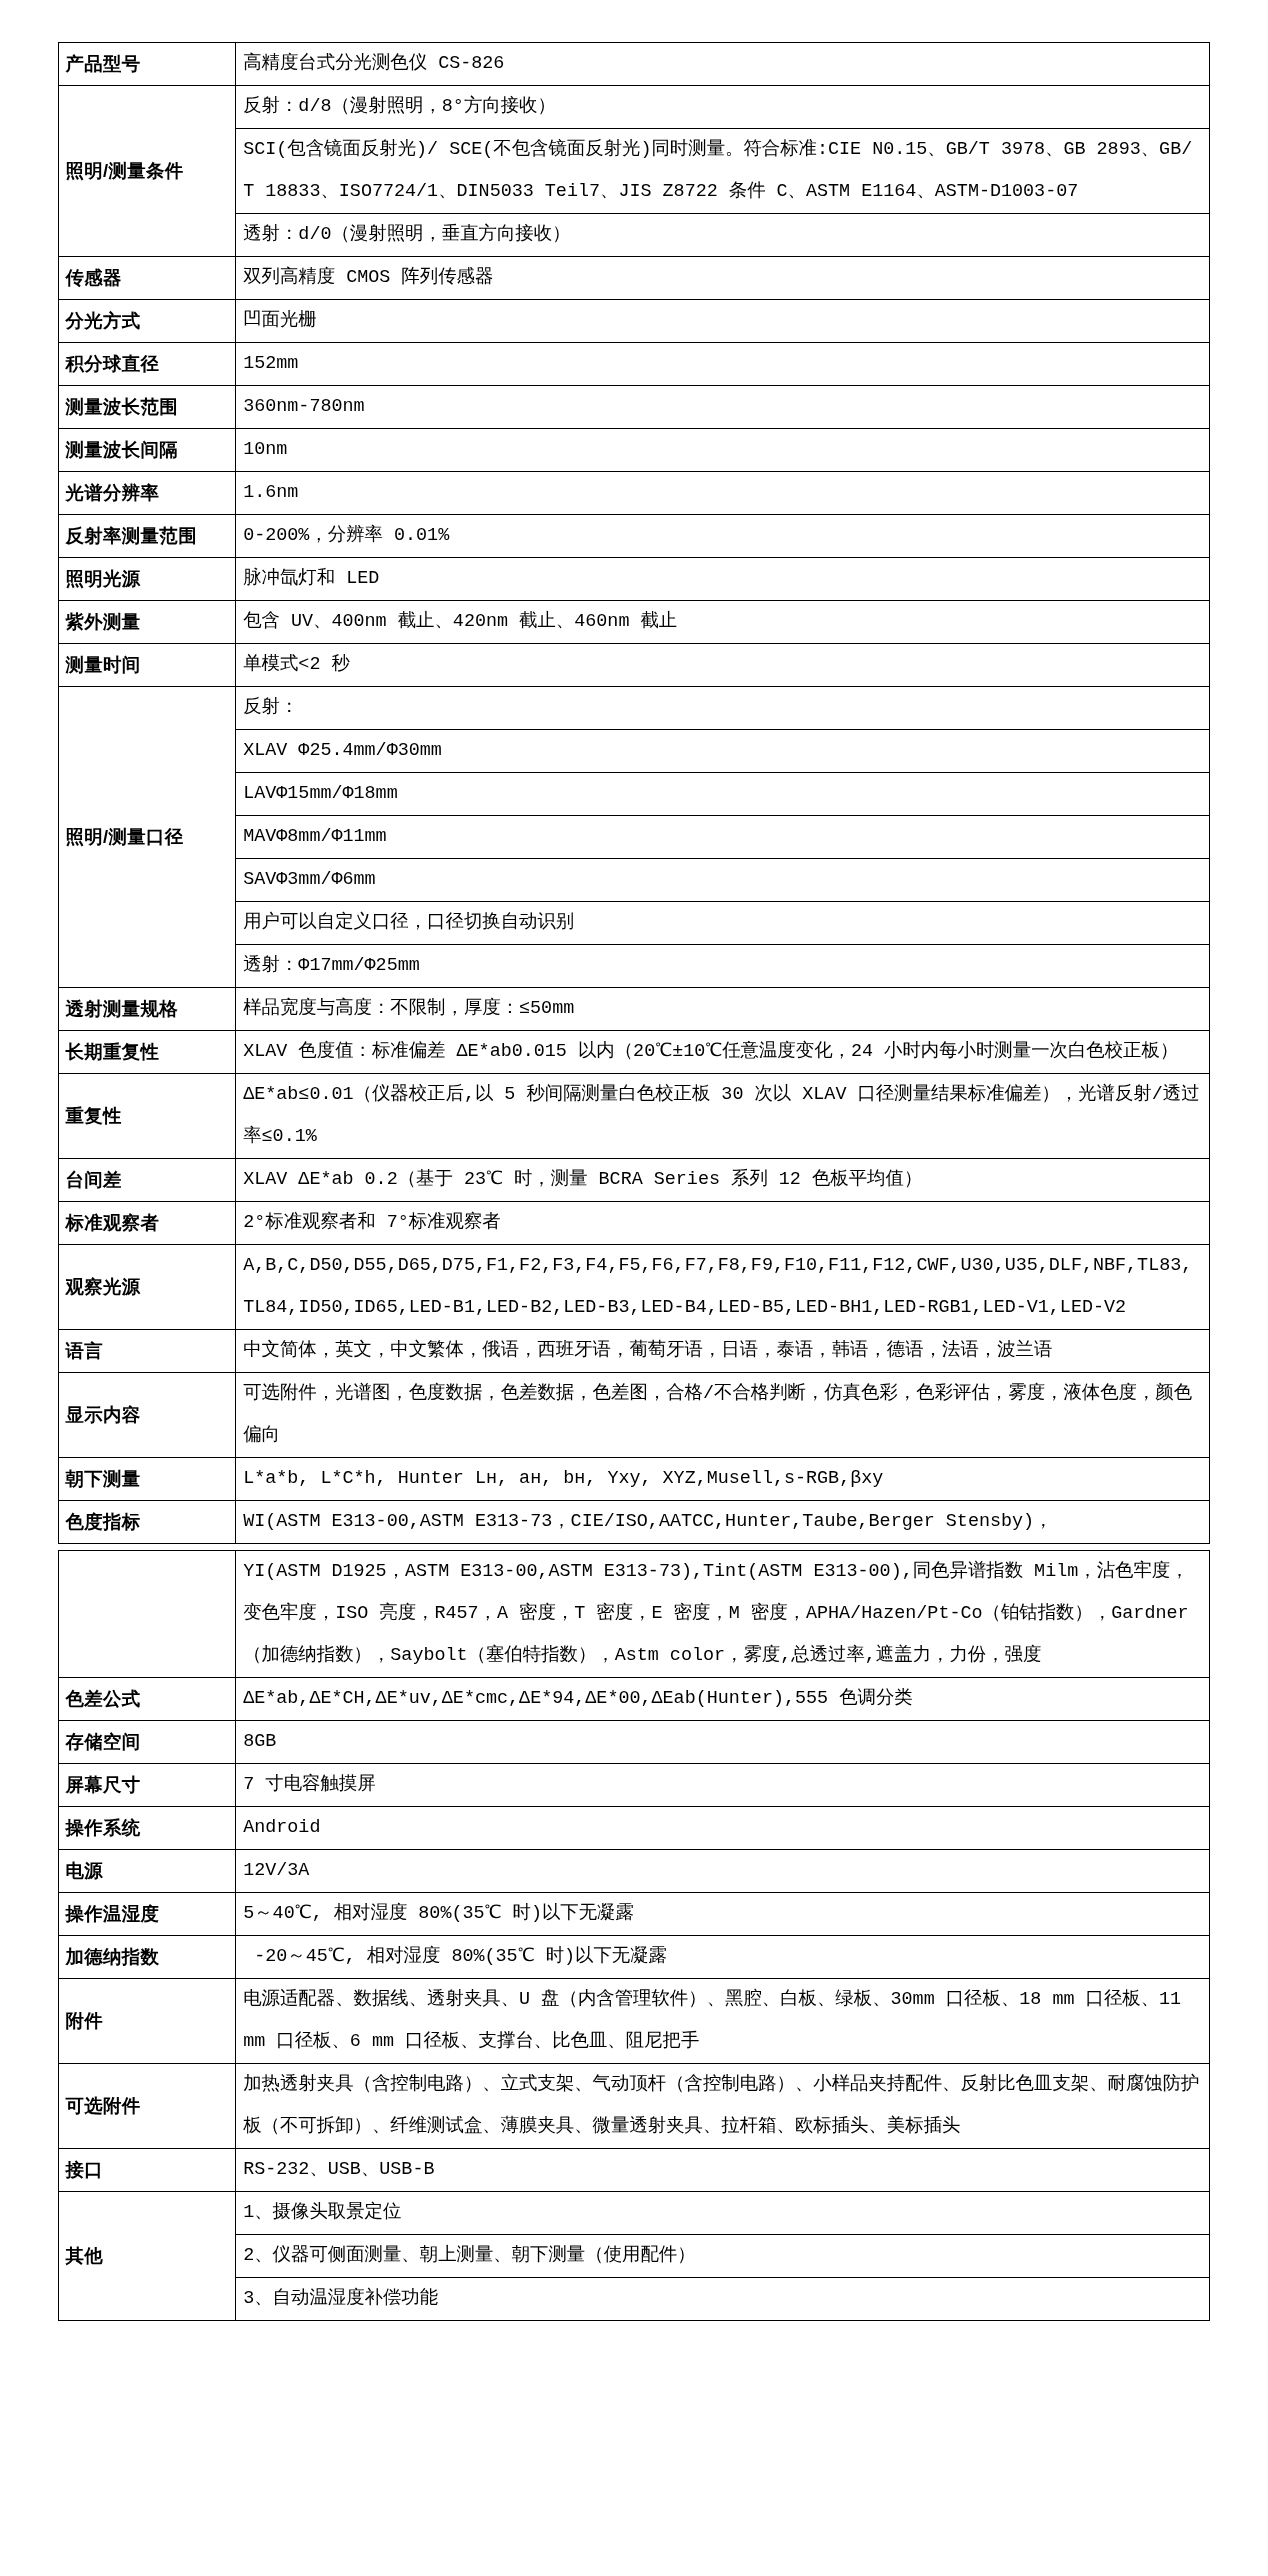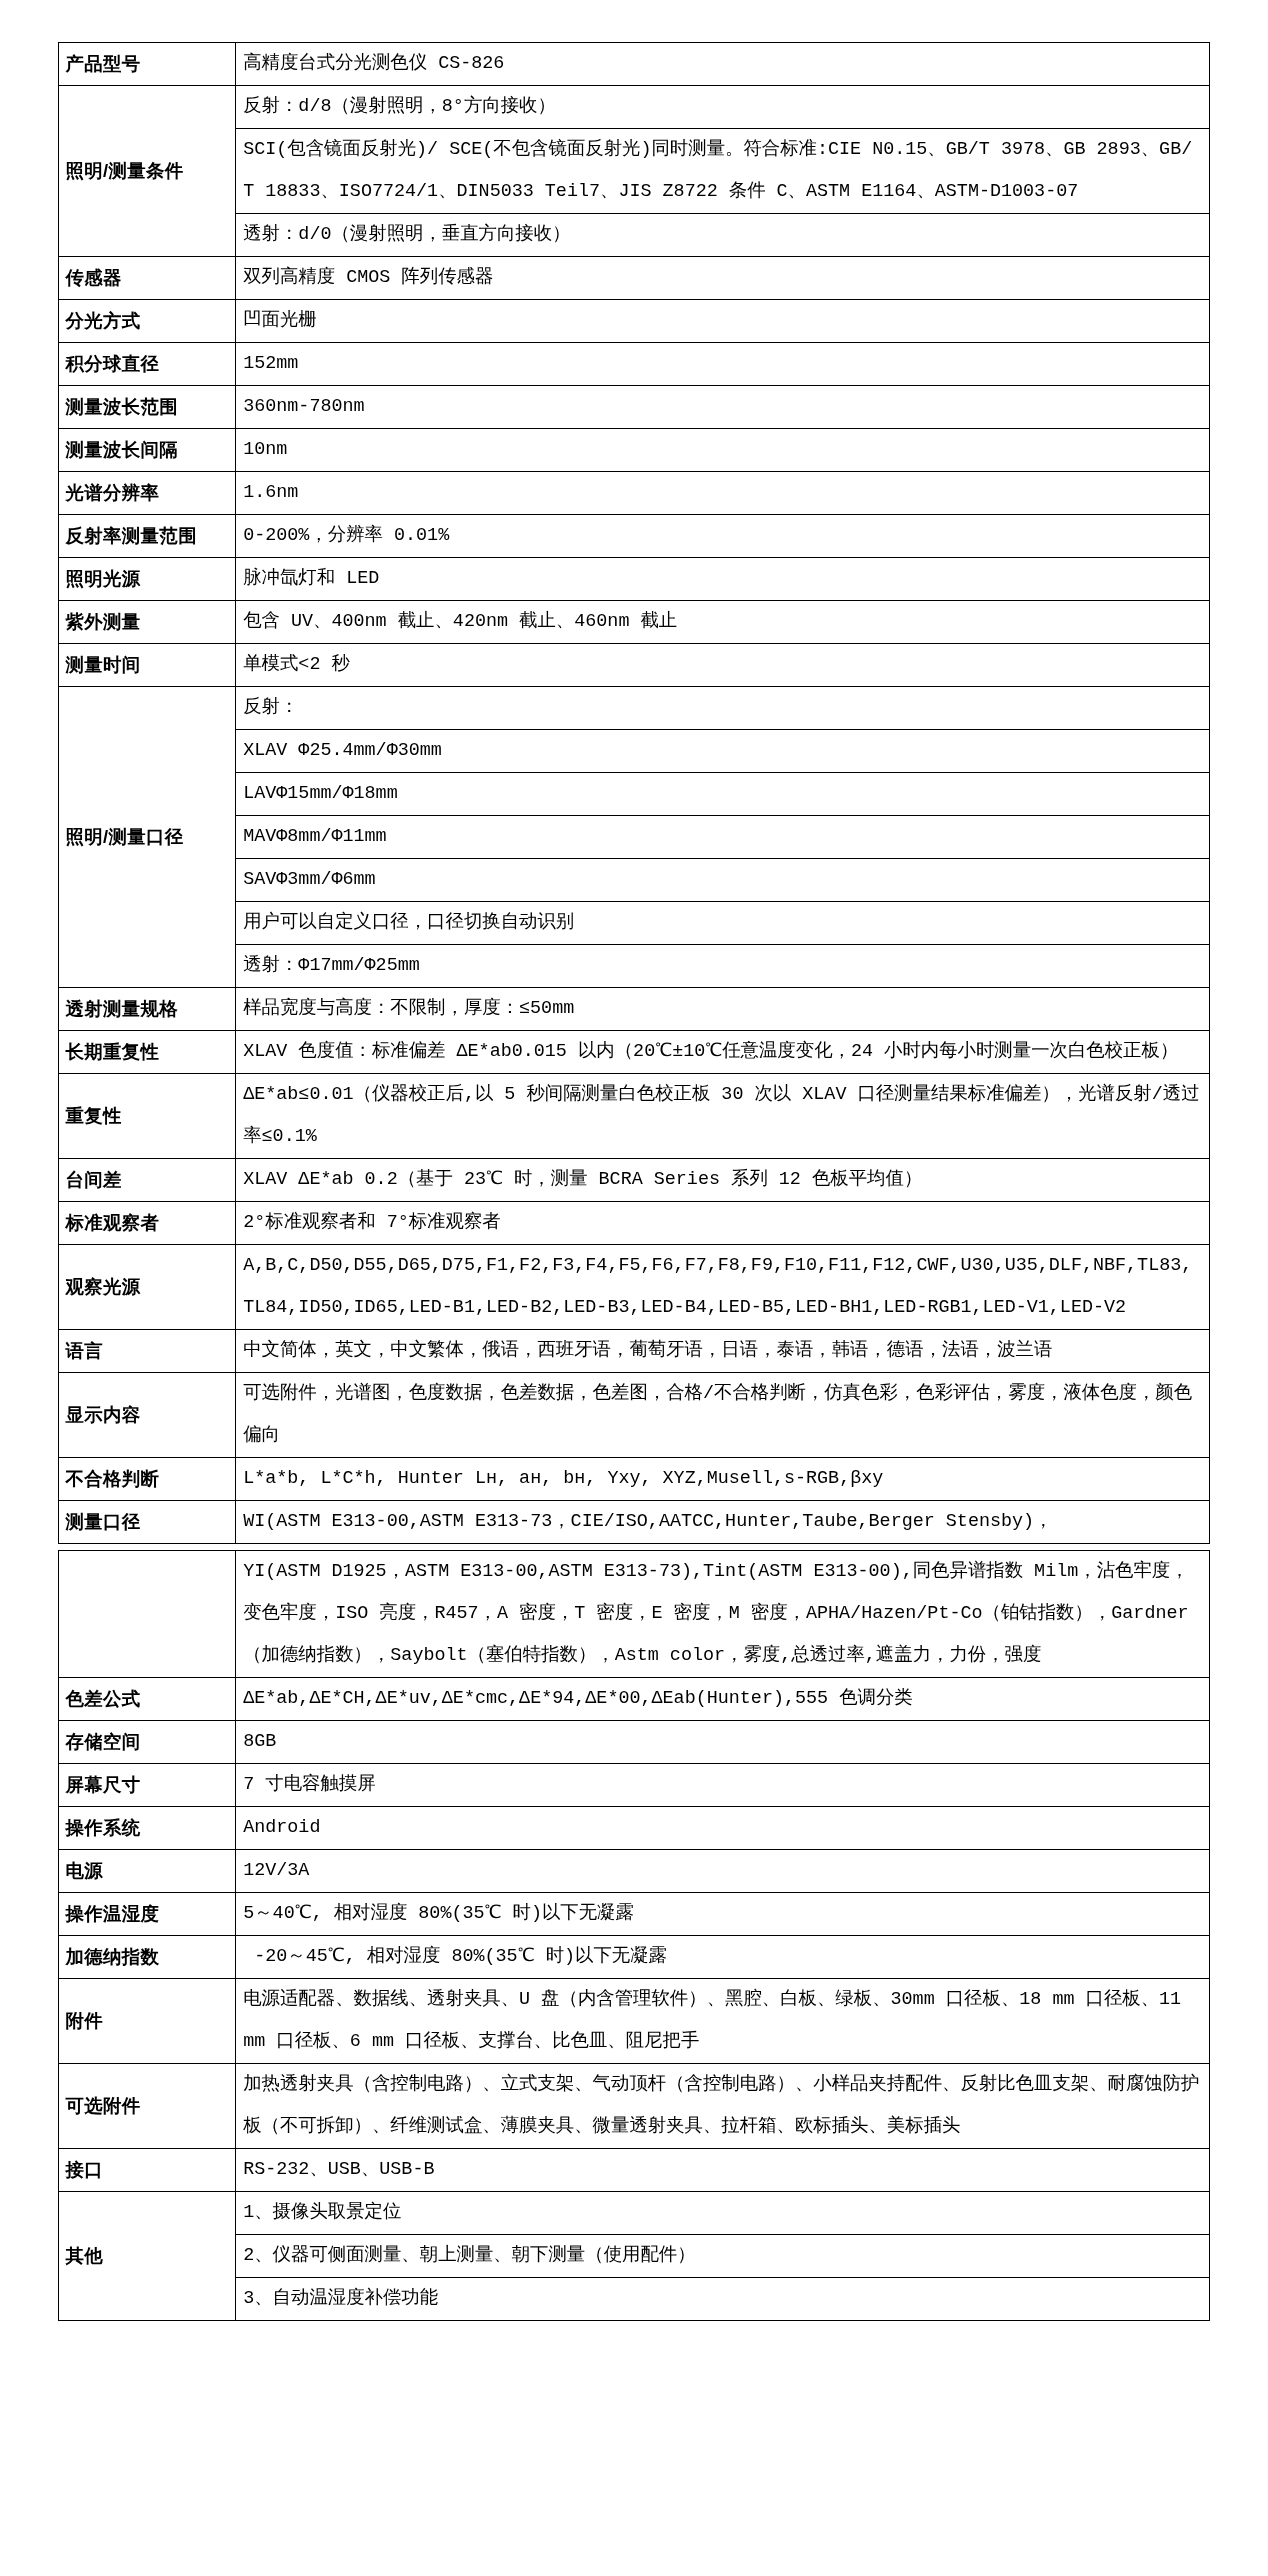--- a/index.html
+++ b/index.html
@@ -159,25 +159,25 @@
       </tr>
       <tr>
         <td class="label">语言</td>
         <td class="value">中文简体，英文，中文繁体，俄语，西班牙语，葡萄牙语，日语，泰语，韩语，德语，法语，波兰语</td>
       </tr>
       <tr>
         <td class="label">显示内容</td>
         <td class="value">可选附件，光谱图，色度数据，色差数据，色差图，合格/不合格判断，仿真色彩，色彩评估，雾度，液体色度，颜色偏向</td>
       </tr>
       <tr>
-        <td class="label">不合格判断</td>
+        <td class="label">朝下测量</td>
         <td class="value">L*a*b, L*C*h, Hunter Lн, aн, bн, Yxy, XYZ,Musell,s-RGB,βxy</td>
       </tr>
       <tr>
-        <td class="label">测量口径</td>
+        <td class="label">色度指标</td>
         <td class="value">WI(ASTM E313-00,ASTM E313-73，CIE/ISO,AATCC,Hunter,Taube,Berger Stensby)，</td>
       </tr>
     </tbody>
   </table>
 
   <div class="table-gap"></div>
 
   <table class="spec">
     <colgroup>
         <col style="width:177px">

